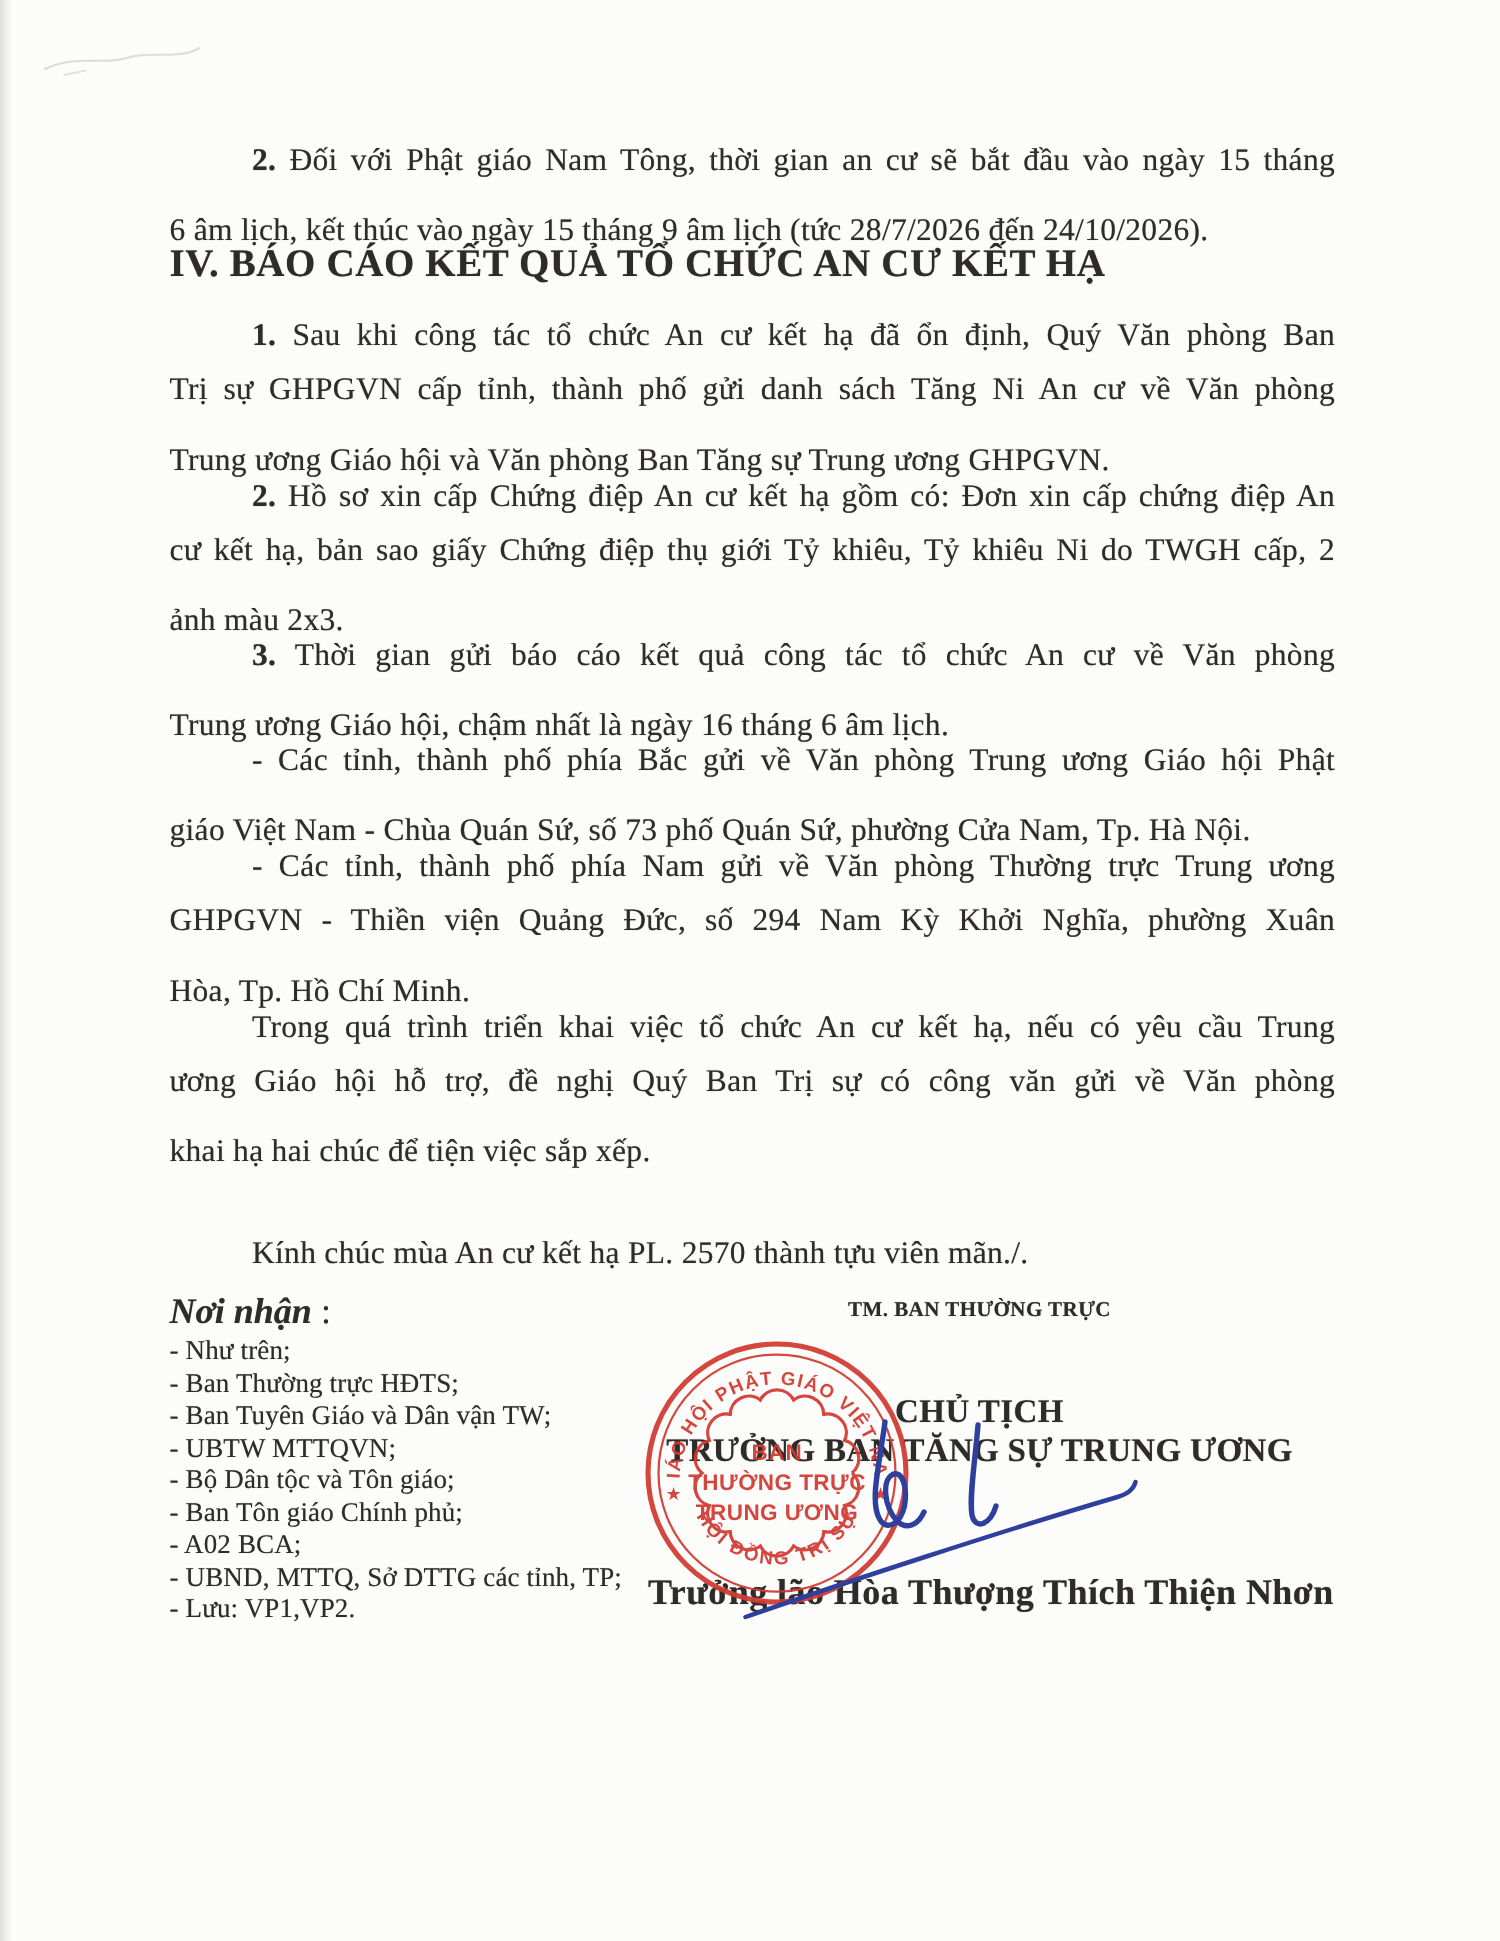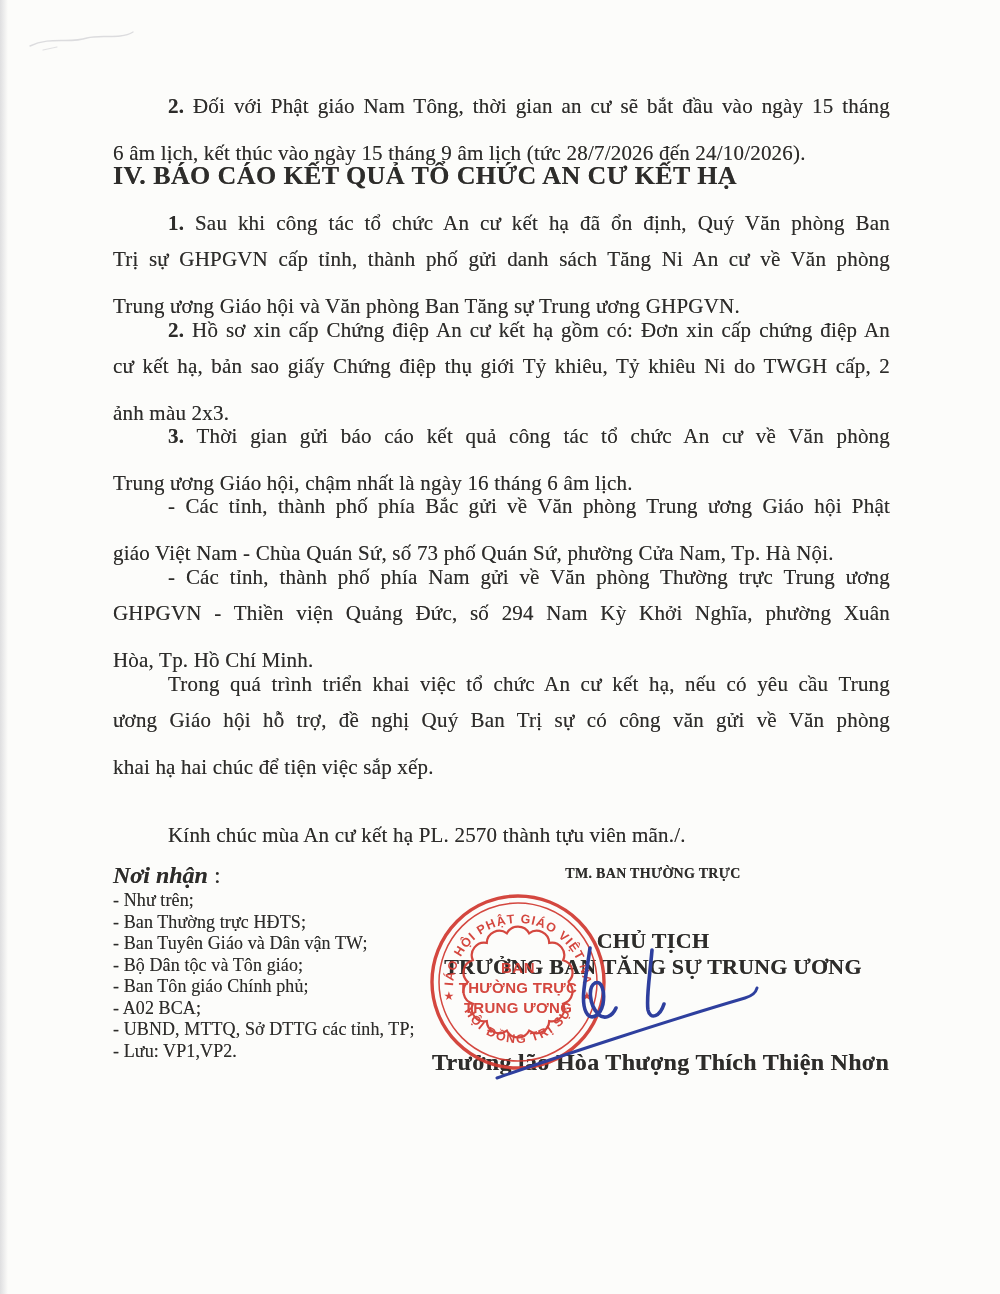--- a/index.html
+++ b/index.html
@@ -134,20 +134,21 @@
       <div class="line ll ind wrap">Kính chúc mùa An cư kết hạ PL. 2570 thành tựu viên mãn./.</div>
     </div>
 
   </div>
 
   <div class="recipients-label"><span style="font-weight:bold;font-style:italic">Nơi nhận</span><span style="font-style:normal;font-weight:normal"> :</span></div>
   <div class="recipients">
     <div class="recipient-item">- Như trên;</div>
     <div class="recipient-item">- Ban Thường trực HĐTS;</div>
     <div class="recipient-item">- Ban Tuyên Giáo và Dân vận TW;</div>
+    <div class="recipient-item">- UBTW MTTQVN;</div>
     <div class="recipient-item">- Bộ Dân tộc và Tôn giáo;</div>
     <div class="recipient-item">- Ban Tôn giáo Chính phủ;</div>
     <div class="recipient-item">- A02 BCA;</div>
     <div class="recipient-item">- UBND, MTTQ, Sở DTTG các tỉnh, TP;</div>
     <div class="recipient-item">- Lưu: VP1,VP2.</div>
   </div>
 
   <div class="sign-block">
     <div class="sign-line1">TM. BAN THƯỜNG TRỰC</div>
     <div class="sign-line2">CHỦ TỊCH</div>

